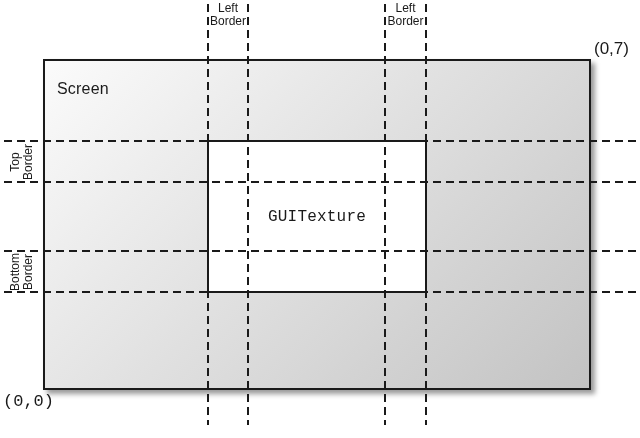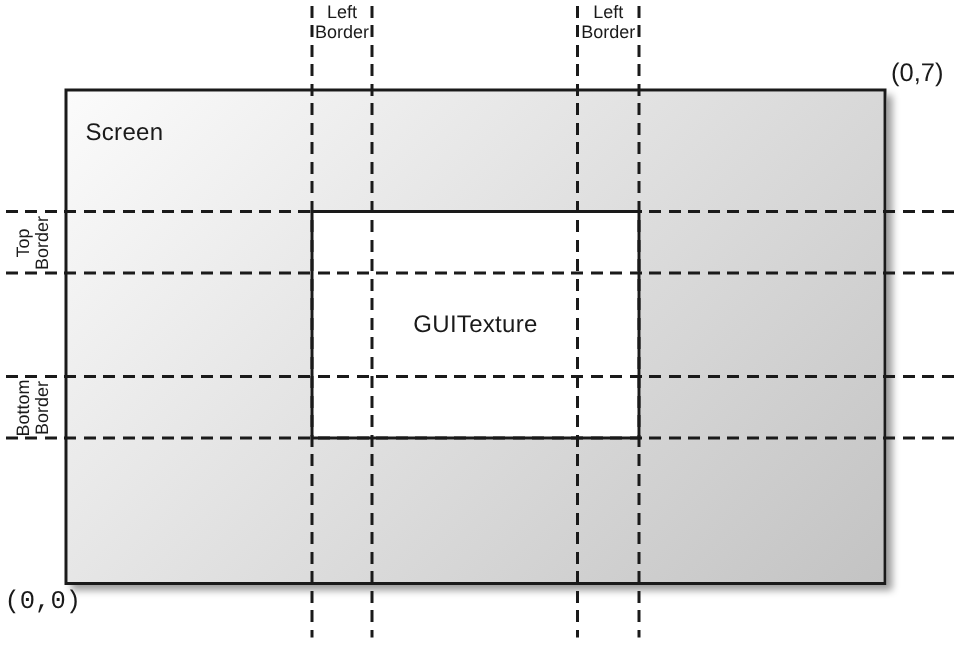--- a/index.html
+++ b/index.html
@@ -43,20 +43,21 @@
     position: absolute;
     left: 207px; top: 140px;
     width: 220px; height: 153px;
     box-sizing: border-box;
     border: 2px solid var(--line, #1a1a1a);
     background: var(--texture-fill, #ffffff);
     z-index: 2;
     display: flex;
     align-items: center;
     justify-content: center;
+    font-family: Liberation Mono, monospace;
   }
   .texture-label {
     font-size: 16px;
     letter-spacing: 0.2px;
   }
 
   
   .vline {
     position: absolute;
     top: 4px;

